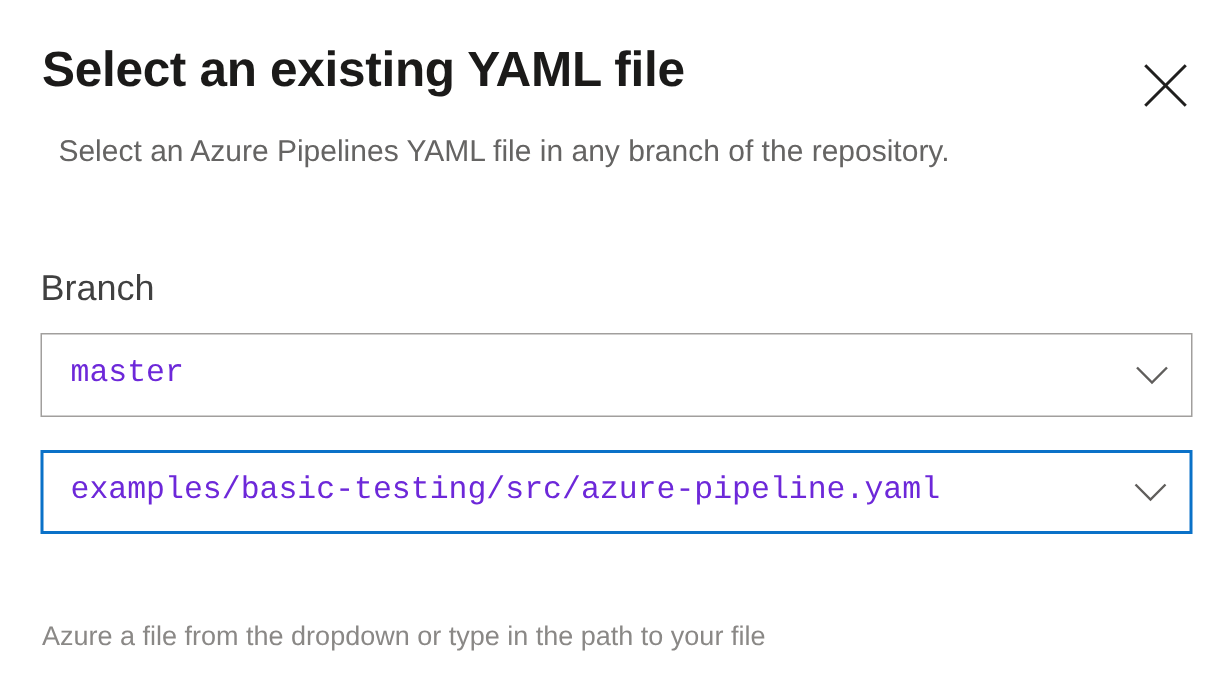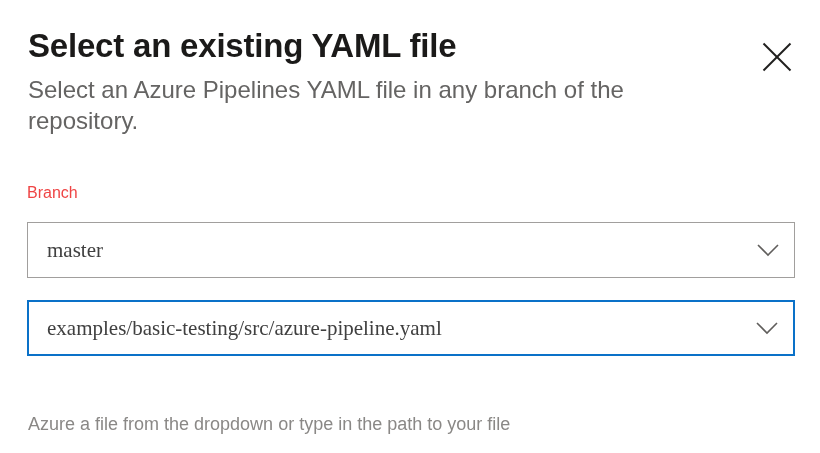--- a/index.html
+++ b/index.html
@@ -38,26 +38,27 @@
     font-size: 33px;
     line-height: 40px;
     font-weight: 600;
     color: #1b1a19;
     letter-spacing: -0.2px;
     margin: 0;
     white-space: nowrap;
   }
 
   .subtitle {
-    margin: 8px 0 0 0;
-    font-size: 24px;
+    margin: 20px 0 0 0;
+    font-size: 20px;
     line-height: 31px;
     font-weight: 400;
     color: #656463;
     max-width: 605px;
+    text-align: right;
   }
 
   .close-button {
     position: absolute;
     right: 22px;
     top: 36px;
     width: 42px;
     height: 42px;
     display: flex;
     align-items: center;
@@ -74,23 +75,23 @@
   
   .field {
     position: absolute;
     left: 27px;
     width: 768px;
   }
   .field-branch { top: 180px; }
   .field-path   { top: 300px; }
 
   .field-label {
-    font-size: 16px;
+    font-size: 24px;
     line-height: 26px;
-    color: #ef4444;
+    color: #404040;
     font-weight: 400;
     margin-bottom: 16px;
   }
 
   .combo {
     position: relative;
     box-sizing: border-box;
     width: 768px;
     height: 56px;
     background: #ffffff;
@@ -101,30 +102,30 @@
   .combo-default {
     border: 1px solid #a19f9d;
   }
   .combo-focused {
     border: 2px solid #0a71c8;
   }
 
   .combo-value {
     font-size: 21px;
     line-height: 26px;
-    color: #404040;
+    color: #6d28d9;
     padding-left: 19px;
     white-space: nowrap;
     overflow: hidden;
     text-overflow: ellipsis;
     flex: 1 1 auto;
     background: transparent;
     border: none;
     outline: none;
-    font-family: Liberation Serif, serif;
+    font-family: Liberation Mono, monospace;
   }
   .combo-focused .combo-value { padding-left: 18px; }
 
   .combo-chevron {
     flex: 0 0 auto;
     width: 52px;
     display: flex;
     align-items: center;
     justify-content: center;
     color: #605e5c;

